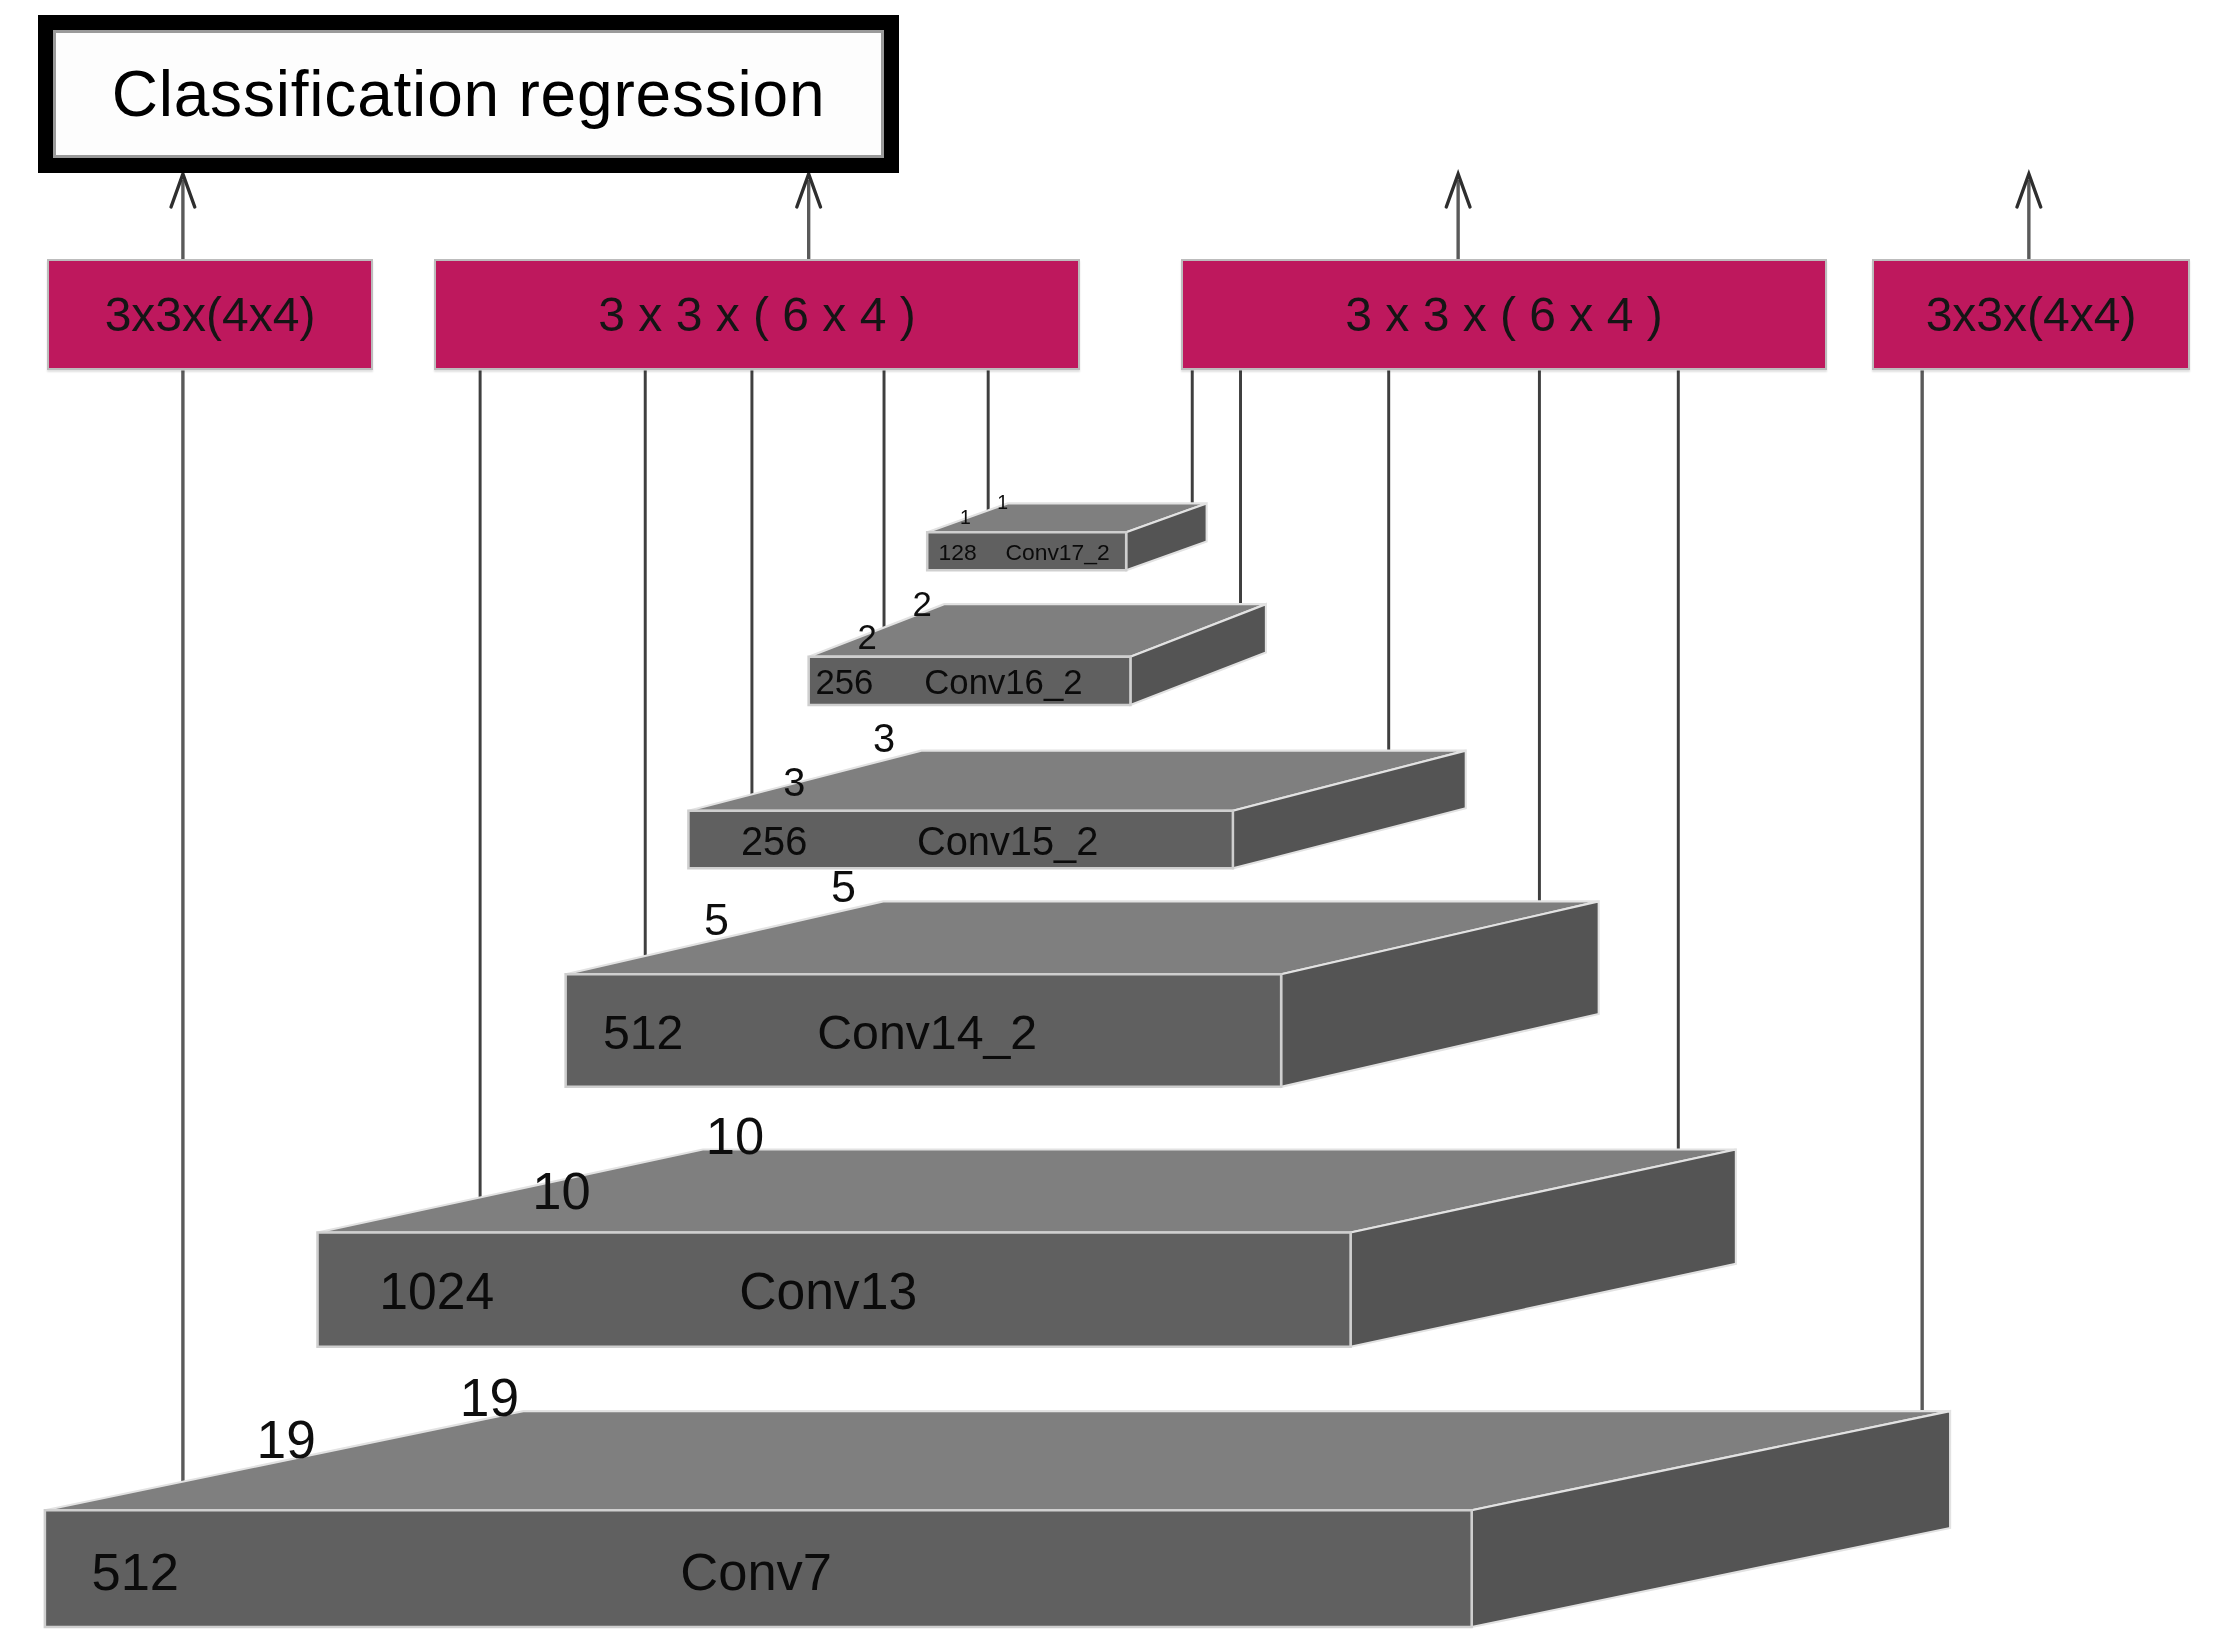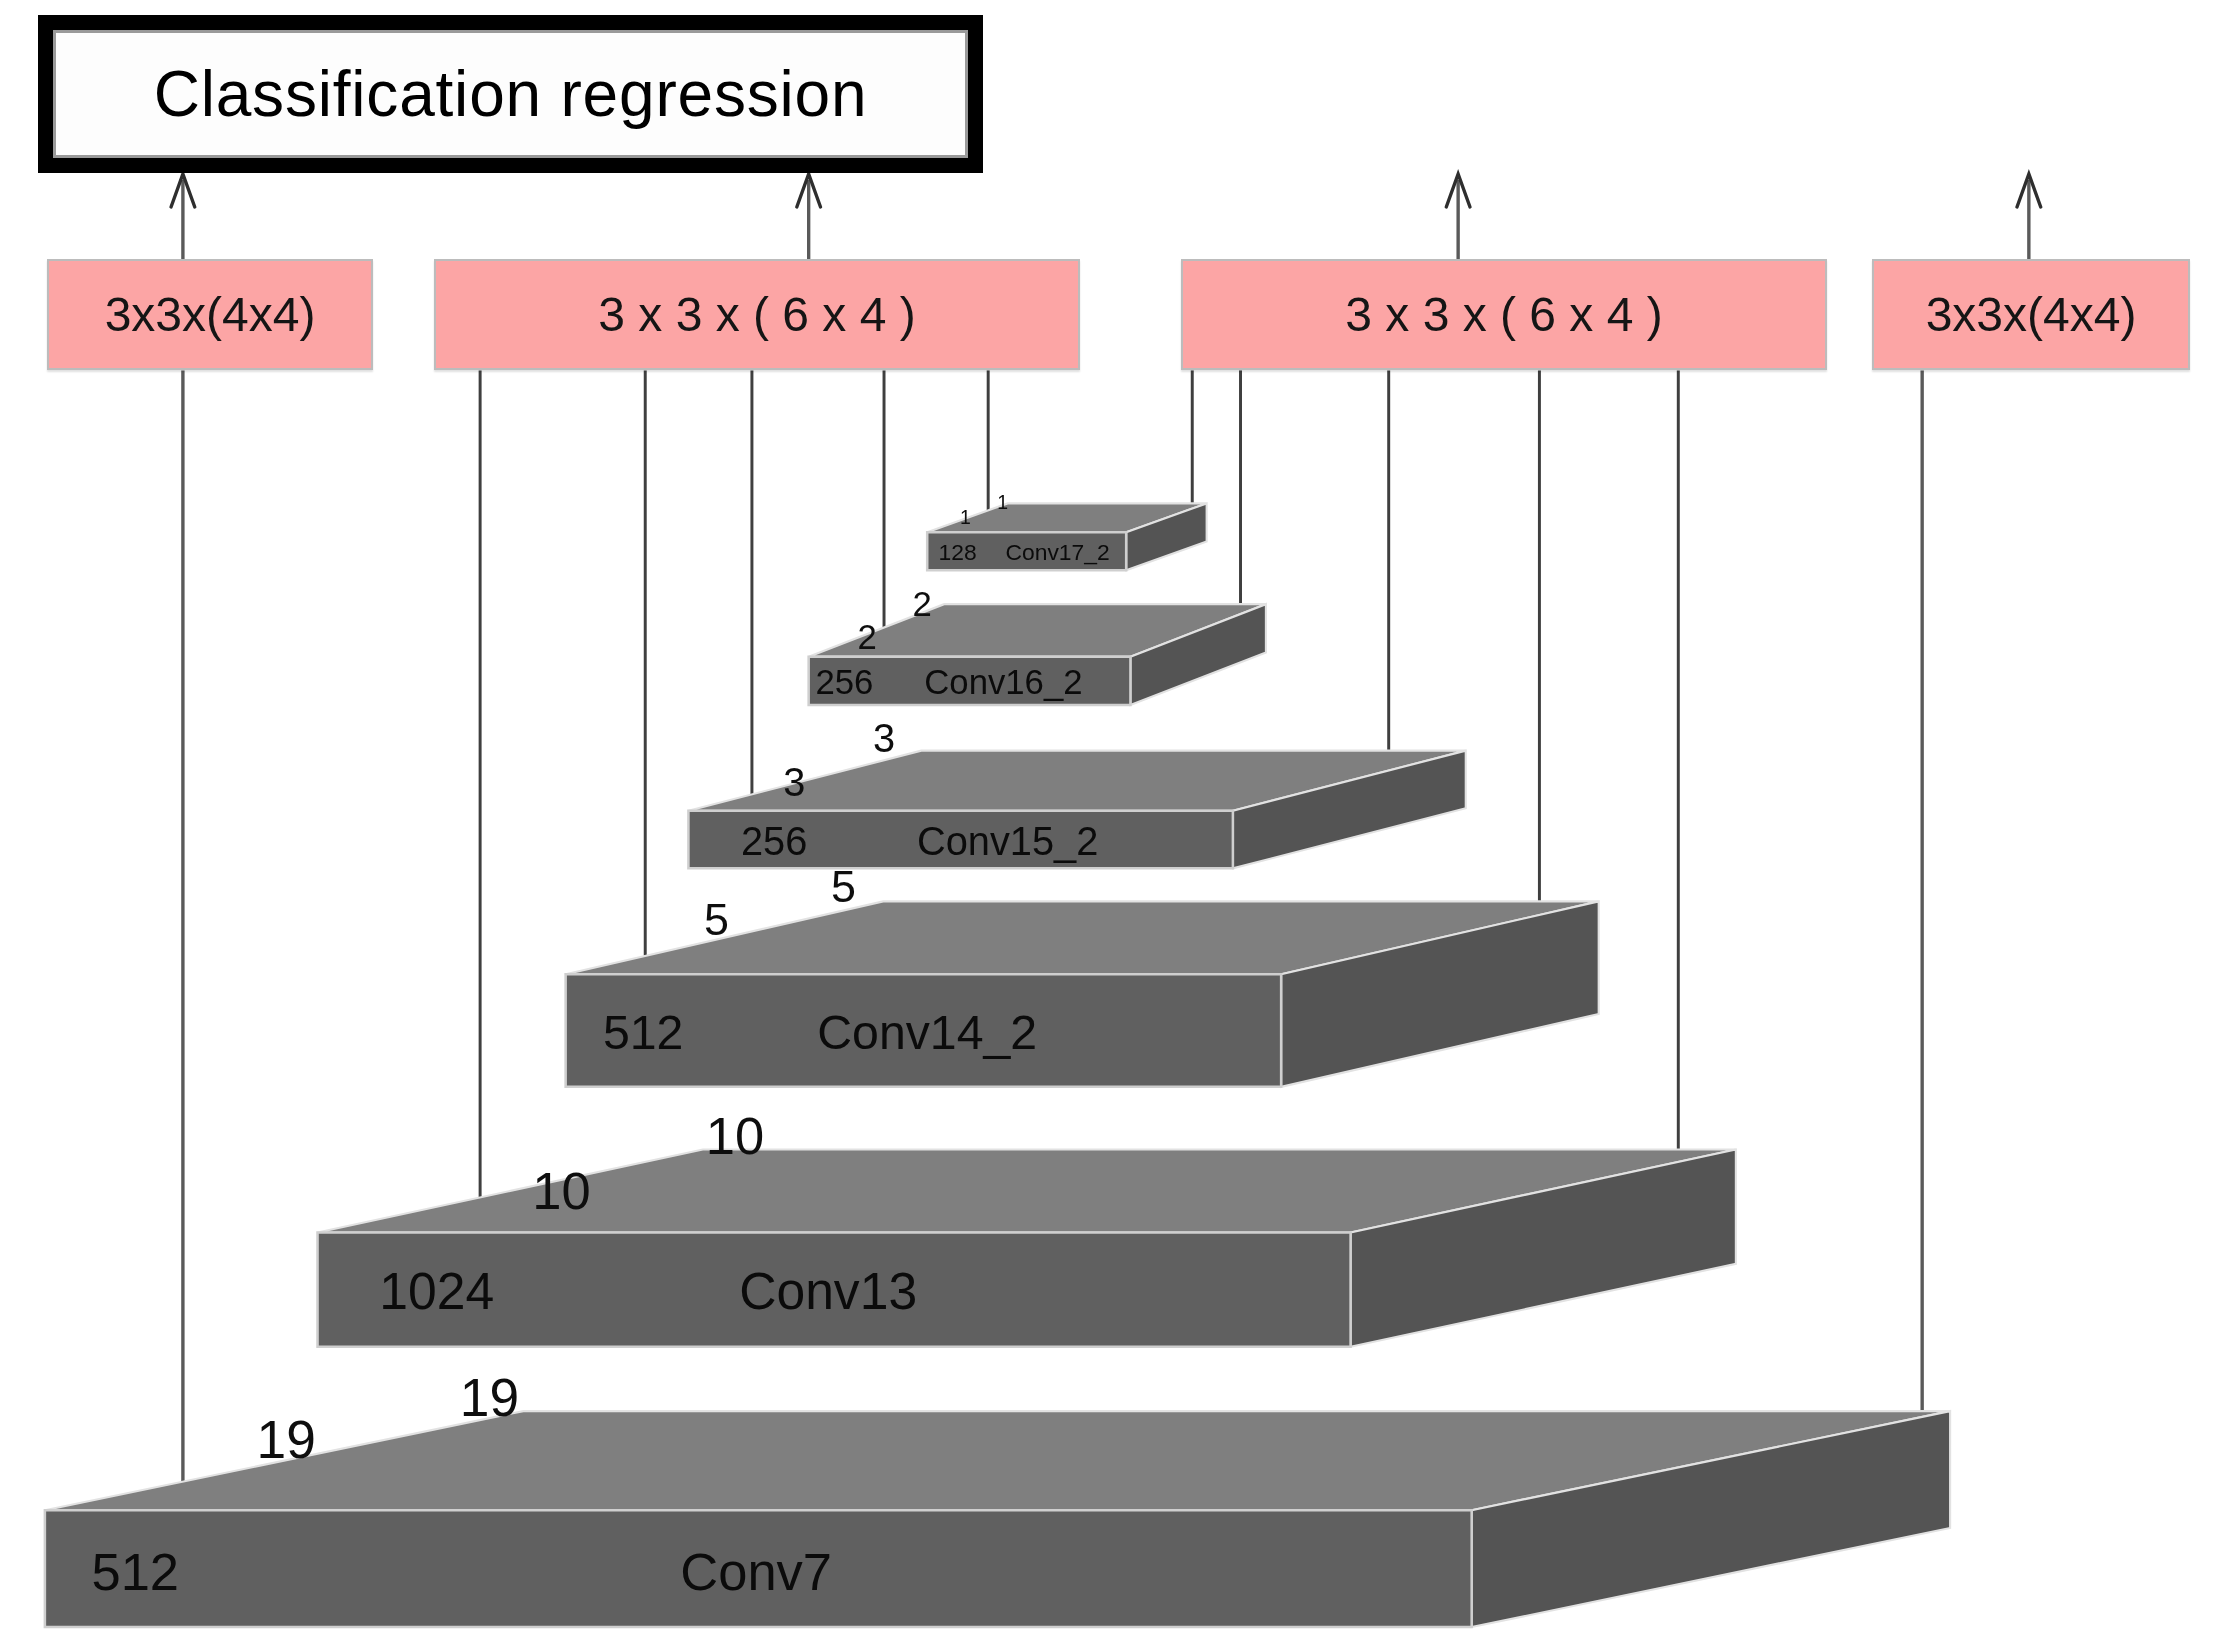--- a/index.html
+++ b/index.html
@@ -22,21 +22,21 @@
   .slab-txt{fill:#0b0b0b;}
   .dim-txt{fill:#0e0e0e;}
 
   
   .hdr-box{position:absolute;box-sizing:border-box;border:15.2px solid #000;background:#000;}
   .hdr-inner{box-sizing:border-box;width:100%;height:100%;border:3.4px solid #9a9a9a;background:#fdfdfd;
              display:flex;align-items:center;justify-content:center;}
   .hdr-label{font-size:64px;color:#000;white-space:nowrap;letter-spacing:0.8px;}
 
   
-  .kernel-box{position:absolute;box-sizing:border-box;border:2.5px solid #bcbcbc;background:#fca5a5;
+  .kernel-box{position:absolute;box-sizing:border-box;border:2.5px solid #bcbcbc;background:#be185d;
               display:flex;align-items:center;justify-content:center;box-shadow:0 1.7px 1.7px rgba(0,0,0,0.12);}
   .kernel-label{font-size:48px;color:#151515;white-space:nowrap;}
 </style>
 </head>
 <body>
 
 <div id="stage">
 
   <svg id="diagram-svg" width="2227" height="1652" viewBox="0 0 2630 1950">
 
@@ -120,21 +120,21 @@
       <polygon class="face-top" points="53,1783 1738,1783 2303,1666 618,1666"></polygon>
       <polygon class="face-side" points="1738,1783 2303,1666 2303,1804 1738,1921"></polygon>
       <polygon class="face-front" points="53,1783 1738,1783 1738,1921 53,1921"></polygon>
       <text class="slab-txt" x="108" y="1855" font-size="62" text-anchor="start" dominant-baseline="central">512</text>
       <text class="slab-txt" x="893" y="1855" font-size="62" text-anchor="middle" dominant-baseline="central">Conv7</text>
       <text class="dim-txt" x="338" y="1699" font-size="63" text-anchor="middle" dominant-baseline="central">19</text>
       <text class="dim-txt" x="578" y="1650" font-size="63" text-anchor="middle" dominant-baseline="central">19</text>
     </g>
   </svg>
 
-  <div class="hdr-box" style="left:38px;top:15.2px;width:945px;height:158px;">
+  <div class="hdr-box" style="left:38px;top:15.2px;width:861px;height:158px;">
     <div class="hdr-inner">
       <span class="hdr-label">Classification regression</span>
     </div>
   </div>
 
 
   <div class="kernel-box" style="left:47px;top:259px;width:326px;height:111px;">
     <span class="kernel-label">3x3x(4x4)</span>
   </div>
 

